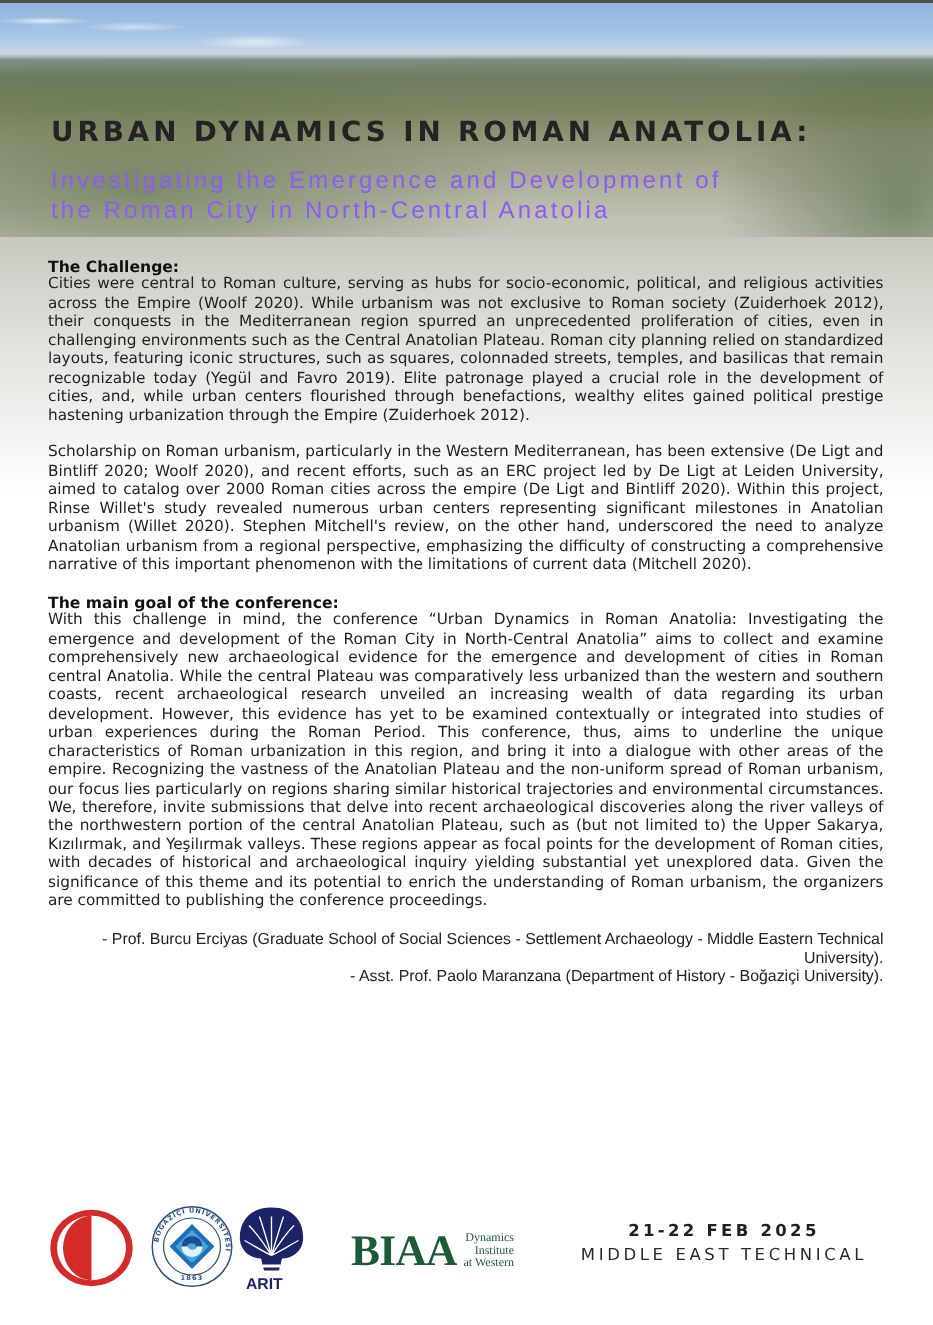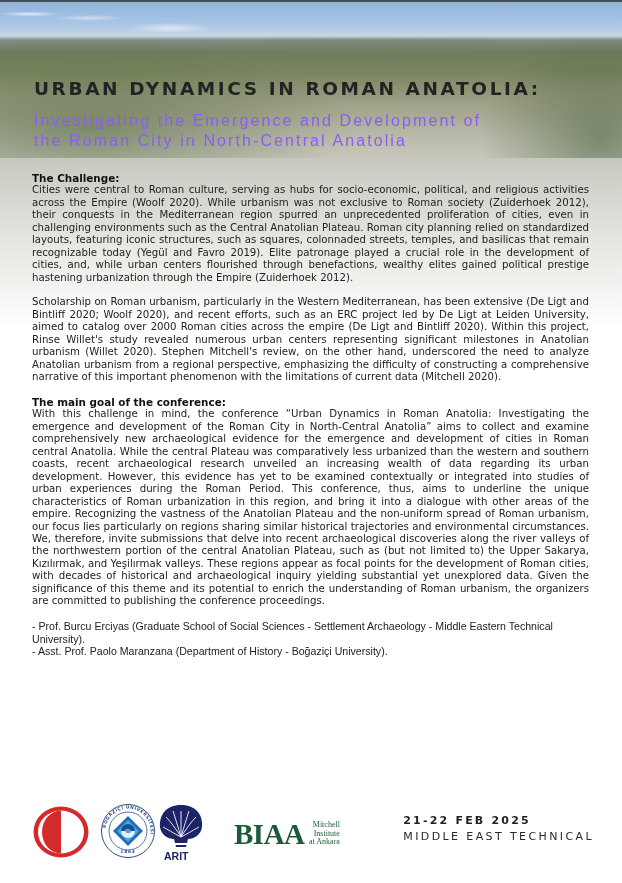--- a/index.html
+++ b/index.html
@@ -51,33 +51,33 @@
   }
 
   .content {
     position: absolute; top: 172px; left: 32px; width: 557px;
     font-family: "DejaVu Sans", sans-serif; font-size: 10.2px; line-height: 12.45px;
     color: #222222; text-align: justify;
   }
   .content h2 { font-size: 10.4px; font-weight: bold; line-height: 12.45px; color: #111; }
   .content p { margin: 0; }
   .gap { height: 12.4px; }
-  .org-line { text-align: left; font-family: "Liberation Sans", sans-serif; font-size: 10.6px; }
+  .org-line { text-align: right; font-family: "Liberation Sans", sans-serif; font-size: 10.6px; }
 
   .logos { position: absolute; top: 803px; left: 32px; height: 62px; }
   .logo { position: absolute; }
   .logo-metu { left: 0; top: 2px; width: 58px; height: 54px; }
   .logo-bogazici { left: 68px; top: 0; width: 56px; height: 56px; }
   .logo-arit { left: 126px; top: 0; width: 46px; height: 60px; }
   .logo-biaa { left: 202px; top: 16px; width: 115px; height: 32px; text-align: right; }
   .biaa-letters { position: absolute; left: 0; top: 0; font-family: "Liberation Serif", serif; font-size: 29px; font-weight: bold; color: #1d5b38; letter-spacing: -0.5px; line-height: 30px; }
   .biaa-sub { position: absolute; left: 75px; top: 2px; font-family: "Liberation Serif", serif; font-size: 8px; line-height: 8.6px; color: #1d5b38; }
   .arit-text { position: absolute; left: 6px; top: 47px; font-family: "Liberation Sans", sans-serif; font-weight: bold; font-size: 10.5px; color: #1c2366; }
 
-  .event { position: absolute; top: 813px; right: 28px; text-align: left; }
+  .event { position: absolute; top: 813px; right: 44px; text-align: center; }
   .event-date { font-family: "DejaVu Sans", sans-serif; font-weight: bold; font-size: 11px; letter-spacing: 2.2px; color: #1f1f1f; line-height: 16px; }
   .event-venue { font-family: "DejaVu Sans", sans-serif; font-size: 11px; letter-spacing: 2.4px; color: #2a2a2a; line-height: 16px; }
 </style>
 </head>
 <body>
 
 <div class="topbar"></div>
 
 <div class="hero">
   <div class="hero-clouds"></div>
@@ -143,23 +143,23 @@
       <path d="M23 2 C8 2 1 12 2 24 C3 32 10 36 16 36 L18 44 L28 44 L30 36 C36 36 43 32 44 24 C45 12 38 2 23 2 Z" fill="#1c2366"></path>
       <path d="M23 34 L23 8 M23 34 C18 26 12 18 8 14 M23 34 C28 26 34 18 38 14 M23 34 C15 30 9 26 5 24 M23 34 C31 30 37 26 41 24 M23 34 C20 24 17 14 15 8 M23 34 C26 24 29 14 31 8" stroke="#ffffff" stroke-width="0.9" fill="none"></path>
       <rect x="17" y="40" width="12" height="2" fill="#ffffff"></rect>
     </svg>
     <span class="arit-text">ARIT</span>
   </div>
 
   <div class="logo logo-biaa">
     <span class="biaa-letters">BIAA</span>
     <div class="biaa-sub">
-      <div>Mitchell</div>
+      <div>Dynamics</div>
       <div>Institute</div>
-      <div>at Ankara</div>
+      <div>at Western</div>
     </div>
   </div>
 </div>
 
 <div class="event">
   <div class="event-date">21-22 FEB 2025</div>
   <div class="event-venue">MIDDLE EAST TECHNICAL</div>
 </div>
 
 </body></html>

